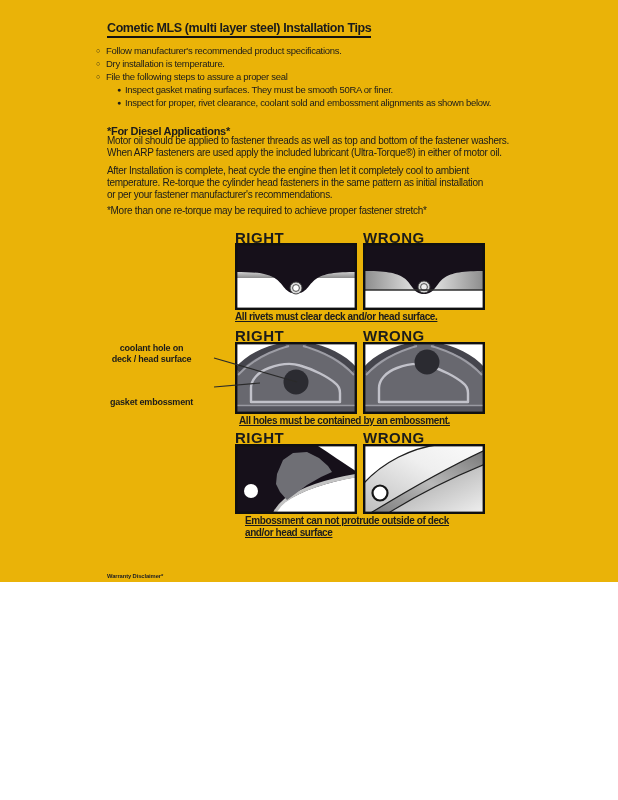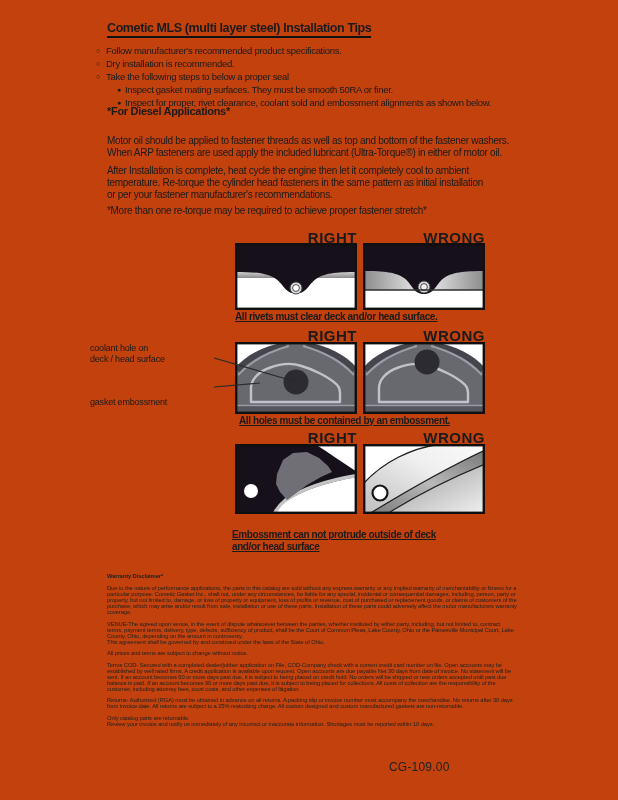--- a/index.html
+++ b/index.html
@@ -1,60 +1,60 @@
 <!DOCTYPE html>
 <html><head>
 <meta charset="utf-8">
 <style>
   html,body{margin:0;padding:0;background:#ffffff;}
   .page{
-    position:relative; width:618px; height:800px; background:#c2410c; overflow:hidden;
+    position:relative; width:618px; height:582px; background:#eab308; overflow:hidden;
     font-family:"Liberation Sans", sans-serif; color:#1b1b1b;
   }
   
   .title{
     position:absolute; left:107px; top:21px;
     font-size:12.5px; font-weight:bold; letter-spacing:-0.4px;
     border-bottom:2px solid #111; padding-bottom:1px; white-space:nowrap;
   }
   .bullets{position:absolute; left:96px; top:44px; font-size:9.5px; letter-spacing:-0.3px;}
   .b-line{height:13px; line-height:13px; white-space:nowrap;}
   .b-line .mk{display:inline-block; width:10px; font-size:7px; vertical-align:1px;}
   .b-sub{padding-left:21px;}
   .b-sub .mk{width:8px; font-size:7px; vertical-align:1px;}
   
-  .diesel-h{position:absolute; left:107px; top:105px; font-size:11px; font-weight:bold; letter-spacing:-0.3px; white-space:nowrap;}
+  .diesel-h{position:absolute; left:107px; top:125px; font-size:11px; font-weight:bold; letter-spacing:-0.3px; white-space:nowrap;}
   .para{position:absolute; left:107px; font-size:10px; letter-spacing:-0.3px;}
   .para .ln{height:12.2px; line-height:12.2px; white-space:nowrap;}
   #para1{top:135px;} #para2{top:165px;} #note{top:205px; white-space:nowrap;}
   
-  .rw-label{position:absolute; width:122px; text-align:right; font-size:15px; font-weight:bold; letter-spacing:0.5px;}
+  .rw-label{position:absolute; width:122px; text-align:left; font-size:15px; font-weight:bold; letter-spacing:0.5px;}
   .diag{position:absolute; width:122px; display:block;}
   .cap{position:absolute; font-size:10px; font-weight:bold; letter-spacing:-0.4px; line-height:12px;text-decoration:underline;}
-  .side-label{position:absolute; left:90px; width:123px; text-align:left; font-size:9px; letter-spacing:-0.2px; line-height:10.5px;}
+  .side-label{position:absolute; left:90px; width:123px; text-align:center; font-size:9px; letter-spacing:-0.2px; line-height:10.5px;font-weight:bold;}
   .leader-overlay{position:absolute; left:213px; top:350px; width:160px; height:45px; z-index:5; pointer-events:none;}
   
   .disclaimer{position:absolute; left:107px; top:573px; width:410px; font-size:5.8px; line-height:6px; letter-spacing:-0.1px; color:#222;}
   .disclaimer .dh{font-weight:bold; margin:0 0 6px 0;}
   .disclaimer p{margin:0 0 5.5px 0;}
   .disclaimer p.tight{margin:0;}
   
   .page-code{position:absolute; left:389px; top:760px; font-size:12px; letter-spacing:0.2px; color:#222;}
 </style>
 </head>
 <body>
 
 <div class="page">
 
   <div class="title">Cometic MLS (multi layer steel) Installation Tips</div>
 
   <div class="bullets">
     <div class="b-line"><span class="mk">○</span><span>Follow manufacturer's recommended product specifications.</span></div>
-    <div class="b-line"><span class="mk">○</span><span>Dry installation is recommended.</span></div>
-    <div class="b-line"><span class="mk">○</span><span>Take the following steps to below a proper seal</span></div>
+    <div class="b-line"><span class="mk">○</span><span>Dry installation is temperature.</span></div>
+    <div class="b-line"><span class="mk">○</span><span>File the following steps to assure a proper seal</span></div>
     <div class="b-line b-sub"><span class="mk">●</span><span>Inspect gasket mating surfaces.  They must be smooth 50RA or finer.</span></div>
     <div class="b-line b-sub"><span class="mk">●</span><span>Inspect for proper, rivet clearance, coolant sold and embossment alignments as shown below.</span></div>
   </div>
 
   <div class="diesel-h">*For Diesel Applications*</div>
   <div class="para" id="para1">
     <div class="ln">Motor oil should be applied to fastener threads as well as top and bottom of the fastener washers.</div>
     <div class="ln">When ARP fasteners are used apply the included lubricant (Ultra-Torque®) in either of motor oil.</div>
   </div>
   <div class="para" id="note">*More than one re-torque may be required to achieve proper fastener stretch*</div>
@@ -177,21 +177,21 @@
   <svg class="diag" style="left:363px; top:444px;" viewBox="0 0 122 70">
     <rect width="122" height="70" fill="url(#r3-band)"></rect>
     <path d="M0,0 H78 C48,4 20,18 0,40 Z" fill="#ffffff"></path>
     <path d="M0,40 C20,18 48,4 78,0" fill="none" stroke="#1f1f1f" stroke-width="1.4"></path>
     <path d="M122,20 V70 H24 C52,52 88,34 122,20 Z" fill="url(#r3-corner)"></path>
     <path d="M6,70 C45,46 84,24 122,6 L122,20 C88,34 52,52 24,70 Z" fill="url(#r3-ribbon)" stroke="#1f1f1f" stroke-width="1.2"></path>
     <circle cx="17" cy="49" r="7.5" fill="#ffffff" stroke="#151515" stroke-width="2.2"></circle>
     <rect x="1.2" y="1.2" width="119.6" height="67.6" fill="none" stroke="#101010" stroke-width="2.4"></rect>
   </svg>
 
-  <div class="cap" style="left:232px; top:515px; width:232px;margin-top:14px;">Embossment can not protrude outside of deck and/or head surface</div>
+  <div class="cap" style="left:245px; top:515px; width:232px;">Embossment can not protrude outside of deck and/or head surface</div>
 
   <div class="disclaimer">
     <div class="dh">Warranty Disclaimer*</div>
     <p>Due to the nature of performance applications, the parts in this catalog are sold without any express warranty or any implied warranty of merchantability or fitness for a particular purpose.  Cometic Gasket Inc., shall not, under any circumstances, be liable for any special, incidental or consequential damages, including, person, party or property, but not limited to, damage, or loss of property or equipment, loss of profits or revenue, cost of purchased or replacement goods, or claims of customers of the purchase, which may arise and/or result from sale, installation or use of these parts.  Installation of these parts could adversely affect the motor manufacturers warranty coverage.</p>
     <p class="tight">VENUE-The agreed upon venue, in the event of dispute whatsoever between the parties, whether instituted by either party, including, but not limited to, contract terms, payment terms, delivery, type, defects, sufficiency of product, shall be the Court of Common Pleas, Lake County, Ohio or the Painesville Municipal Court, Lake County, Ohio, depending on the amount in controversy.</p>
     <p>This agreement shall be governed by and construed under the laws of the State of Ohio.</p>
     <p>All prices and terms are subject to change without notice.</p>
     <p>Terms COD- Secured with a completed dealer/jobber application on File, COD-Company check with a current credit card number on file.  Open accounts may be established by well rated firms.  A credit application is available upon request.  Open accounts are due payable Net 30 days from date of invoice.  No statement will be sent.  If an account becomes 60 or more days past due, it is subject to being placed on credit hold.  No orders will be shipped or new orders accepted until past due balance is paid.  If an account becomes 90 or more days past due, it is subject to being placed for collections.  All costs of collection are the responsibility of the customer, including attorney fees, court costs, and other expenses of litigation.</p>
     <p>Returns- Authorized (RGA) must be obtained in advance on all returns.  A packing slip or invoice number must accompany the merchandise.  No returns after 30 days from invoice date.  All returns are subject to a 25% restocking charge.  All custom designed and custom manufactured gaskets are non-returnable.</p>
     <p class="tight">Only catalog parts are returnable.</p>

